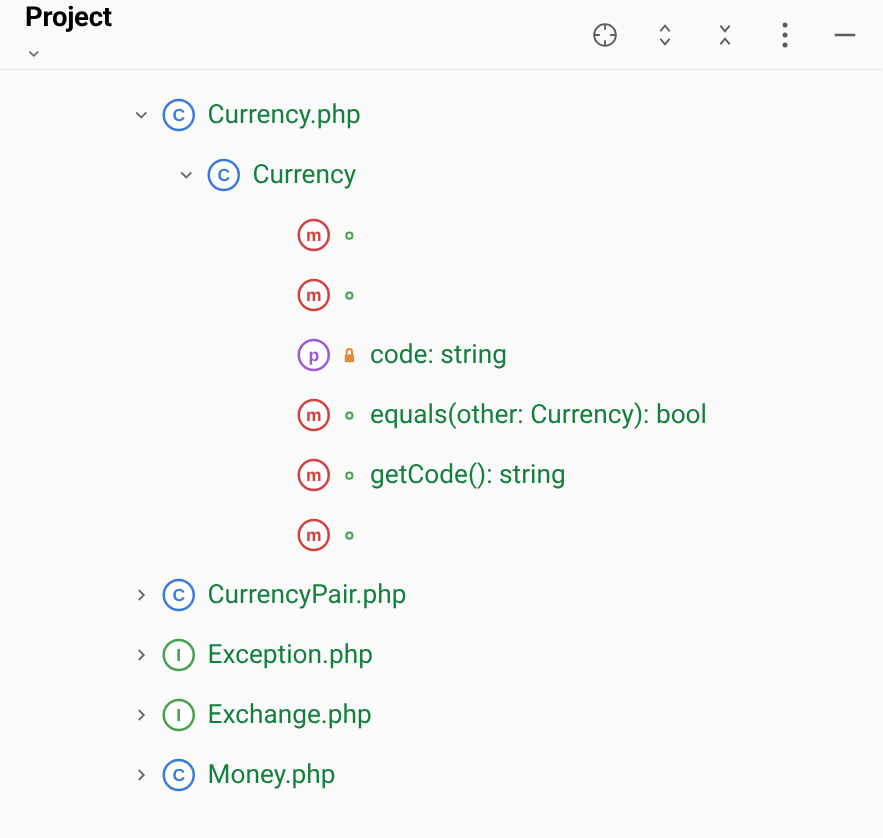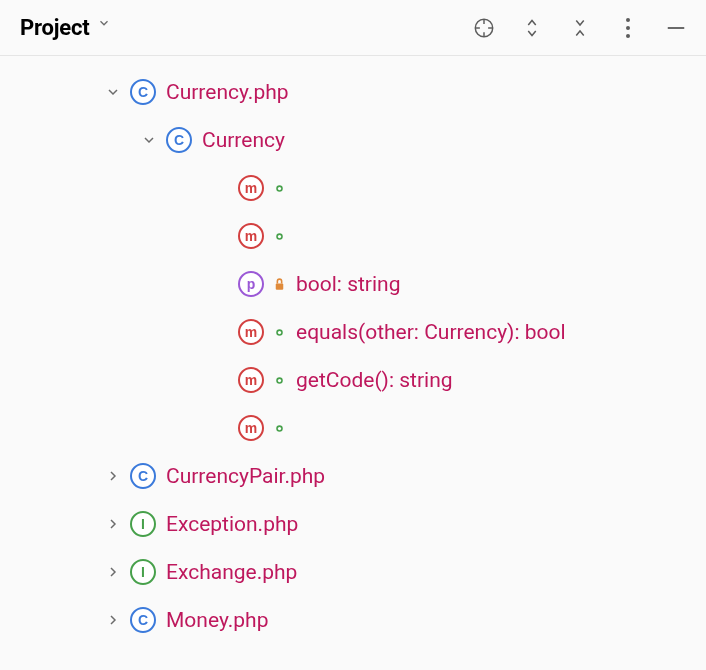--- a/index.html
+++ b/index.html
@@ -17,20 +17,21 @@
       height: 56px;
       padding: 0 18px 0 20px;
       border-bottom: 1px solid #e5e5e5;
       background: #fafafa;
     }
     .title-group {
       display: flex;
       align-items: flex-start;
       gap: 8px;
       cursor: pointer;
+      flex-direction: column;
     }
     .title {
       font-weight: 700;
       font-size: 22px;
       letter-spacing: -0.2px;
     }
     .title-chevron { color: #6b6b6b; }
     .spacer { flex: 1; }
     .toolbar {
       display: flex;
@@ -95,21 +96,21 @@
     .vis-icon {
       width: 14px;
       height: 14px;
       display: flex;
       align-items: center;
       justify-content: center;
       flex-shrink: 0;
     }
     .label {
       white-space: nowrap;
-      color: #be185d;
+      color: #15803d;
       font-size: 21px;
       margin-left: 2px;
     }
   </style>
 </head>
 <body>
 
 <div class="header">
   <div class="title-group">
     <span class="title">Project</span>
@@ -198,21 +199,21 @@
     </div>
     <div class="row indent-2">
       <span class="arrow-placeholder"></span>
       <span class="kind-icon k-prop">p</span>
       <span class="vis-icon">
         <svg width="13" height="15" viewBox="0 0 24 28">
           <rect x="5" y="12" width="14" height="12" rx="2" fill="#e08a3a"></rect>
           <path d="M8 12 V8 a4 4 0 0 1 8 0 V12" fill="none" stroke="#e08a3a" stroke-width="3"></path>
         </svg>
       </span>
-      <span class="label">bool: string</span>
+      <span class="label">code: string</span>
     </div>
     <div class="row indent-2">
       <span class="arrow-placeholder"></span>
       <span class="kind-icon k-method">m</span>
       <span class="vis-icon">
         <svg width="13" height="13" viewBox="0 0 24 24">
           <circle cx="12" cy="12" r="6" fill="#47a04b"></circle>
           <circle cx="12" cy="12" r="3" fill="#fff"></circle>
         </svg>
       </span>

